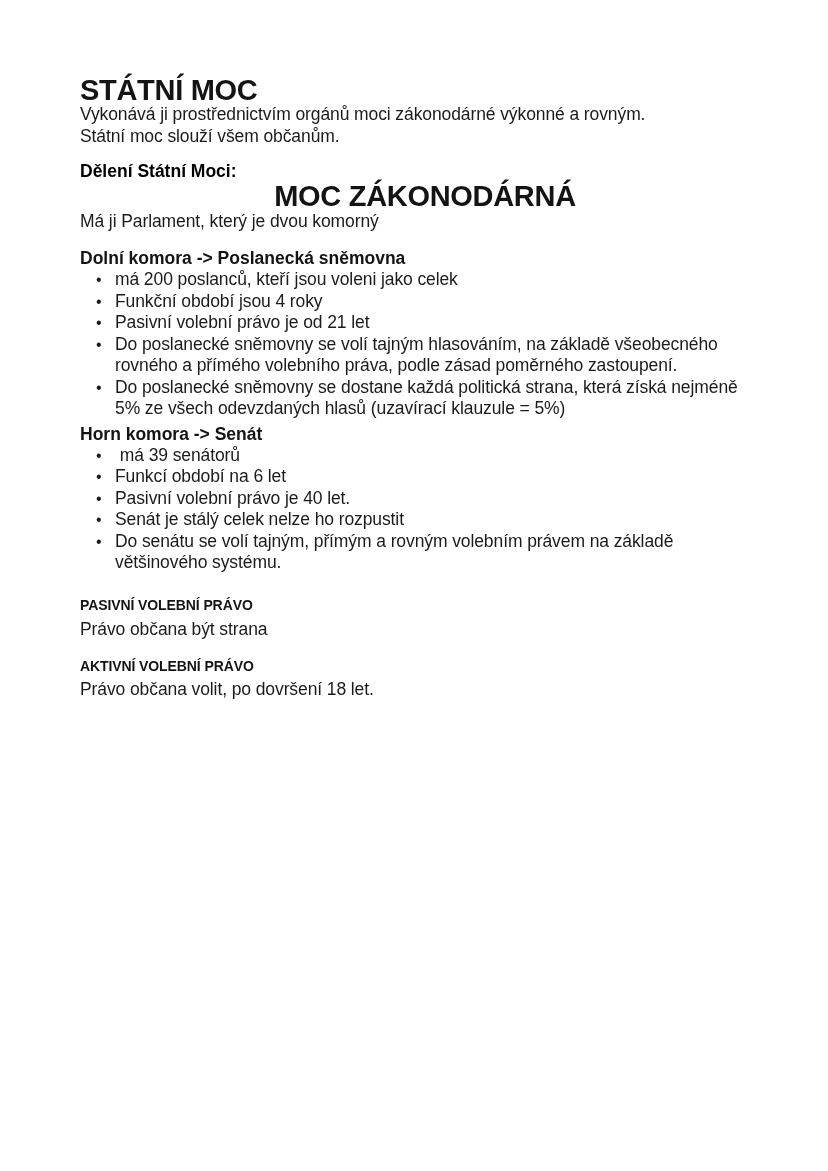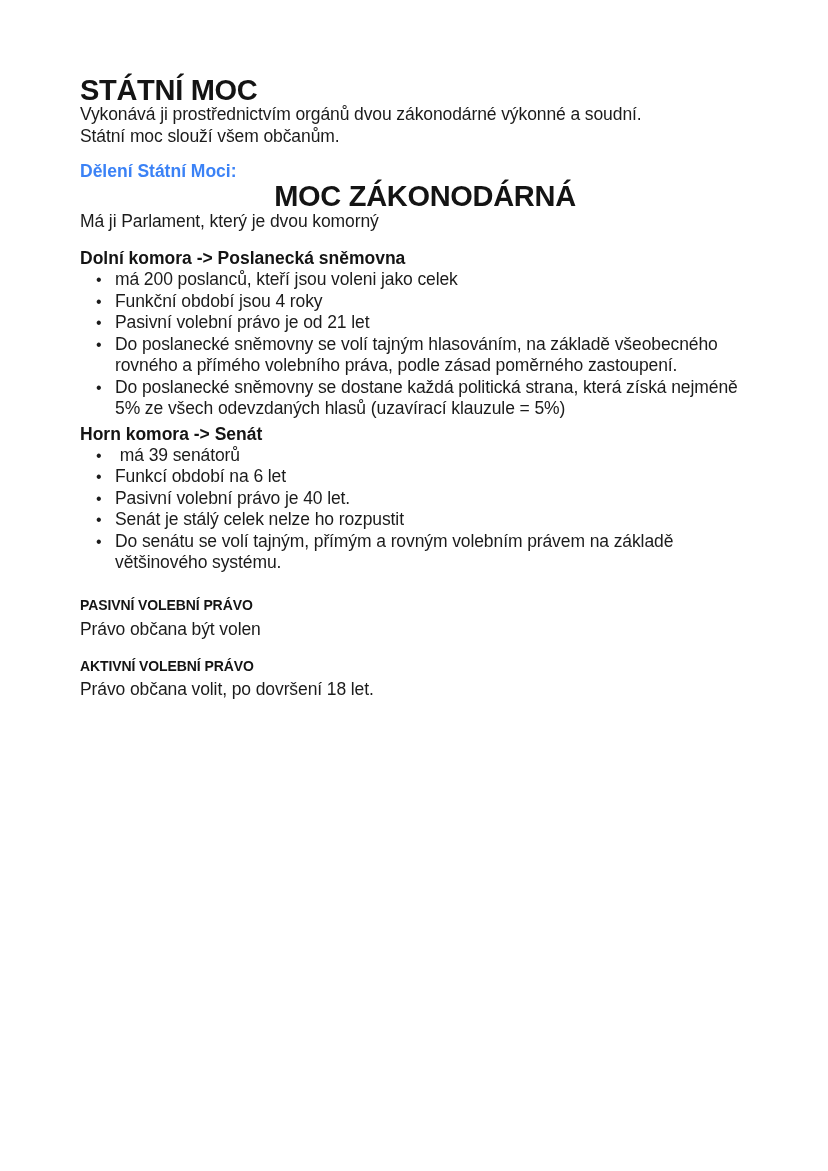--- a/index.html
+++ b/index.html
@@ -41,21 +41,21 @@
     line-height: 22px;
     letter-spacing: -0.1px;
     margin: 0;
     white-space: pre-wrap;
   }
   .intro { margin: 0; }
   .division-label {
     font-size: 17.5px;
     line-height: 21px;
     font-weight: 700;
-    color: #3b82f6;
+    color: #000000;
     margin: 14px 0 0 0;
   }
   .house-heading {
     font-size: 17.5px;
     line-height: 22px;
     font-weight: 700;
     color: #141414;
     margin: 0;
   }
   .mt-15 { margin-top: 15px; }
@@ -96,21 +96,21 @@
 </style>
 </head>
 <body>
 
 <div class="page">
   <div class="content">
 
     <h1 class="doc-title">STÁTNÍ MOC</h1>
 
     <div class="intro">
-      <p class="body-line">Vykonává ji prostřednictvím orgánů dvou zákonodárné výkonné a soudní.</p>
+      <p class="body-line">Vykonává ji prostřednictvím orgánů moci zákonodárné výkonné a rovným.</p>
       <p class="body-line">Státní moc slouží všem občanům.</p>
     </div>
 
     <p class="division-label">Dělení Státní Moci:</p>
 
     <h2 class="big-heading">MOC ZÁKONODÁRNÁ</h2>
 
     <p class="body-line">Má ji Parlament, který je dvou komorný</p>
 
     <p class="house-heading mt-15">Dolní komora -&gt; Poslanecká sněmovna</p>
@@ -157,19 +157,19 @@
         <span class="dot">•</span>
         <span class="btxt">Senát je stálý celek nelze ho rozpustit</span>
       </div>
       <div class="bullet">
         <span class="dot">•</span>
         <span class="btxt">Do senátu se volí tajným, přímým a rovným volebním právem na základě většinového systému.</span>
       </div>
     </div>
 
     <p class="sub-heading first">PASIVNÍ VOLEBNÍ PRÁVO</p>
-    <p class="body-line plain-after-sub">Právo občana být volen</p>
+    <p class="body-line plain-after-sub">Právo občana být strana</p>
 
     <p class="sub-heading second">AKTIVNÍ VOLEBNÍ PRÁVO</p>
     <p class="body-line plain-after-sub2">Právo občana volit, po dovršení 18 let.</p>
 
   </div>
 </div>
 
 </body></html>

